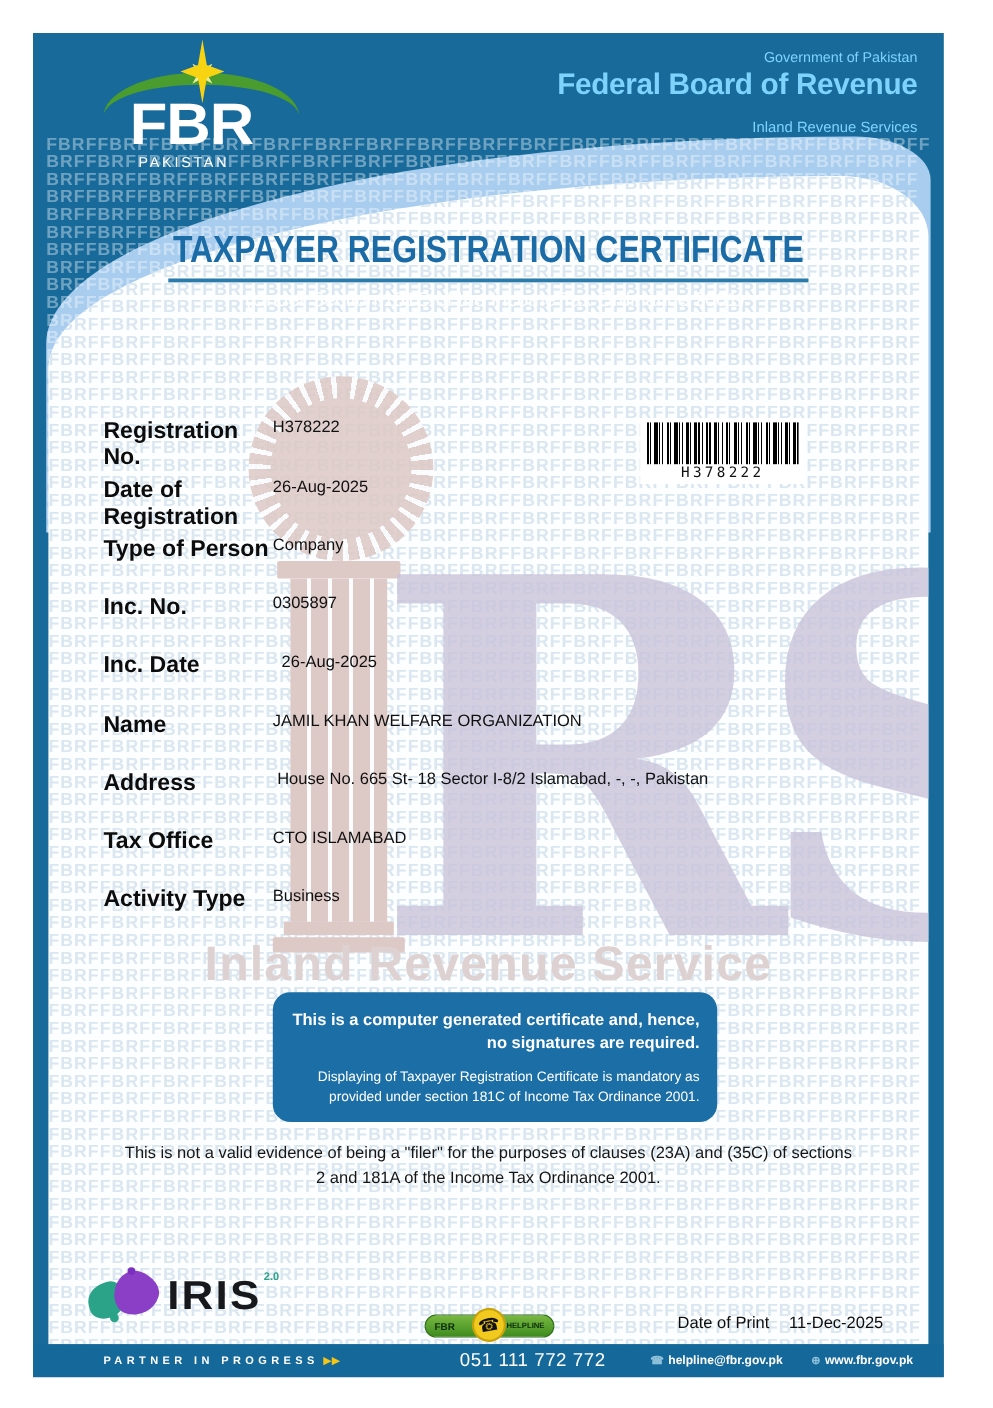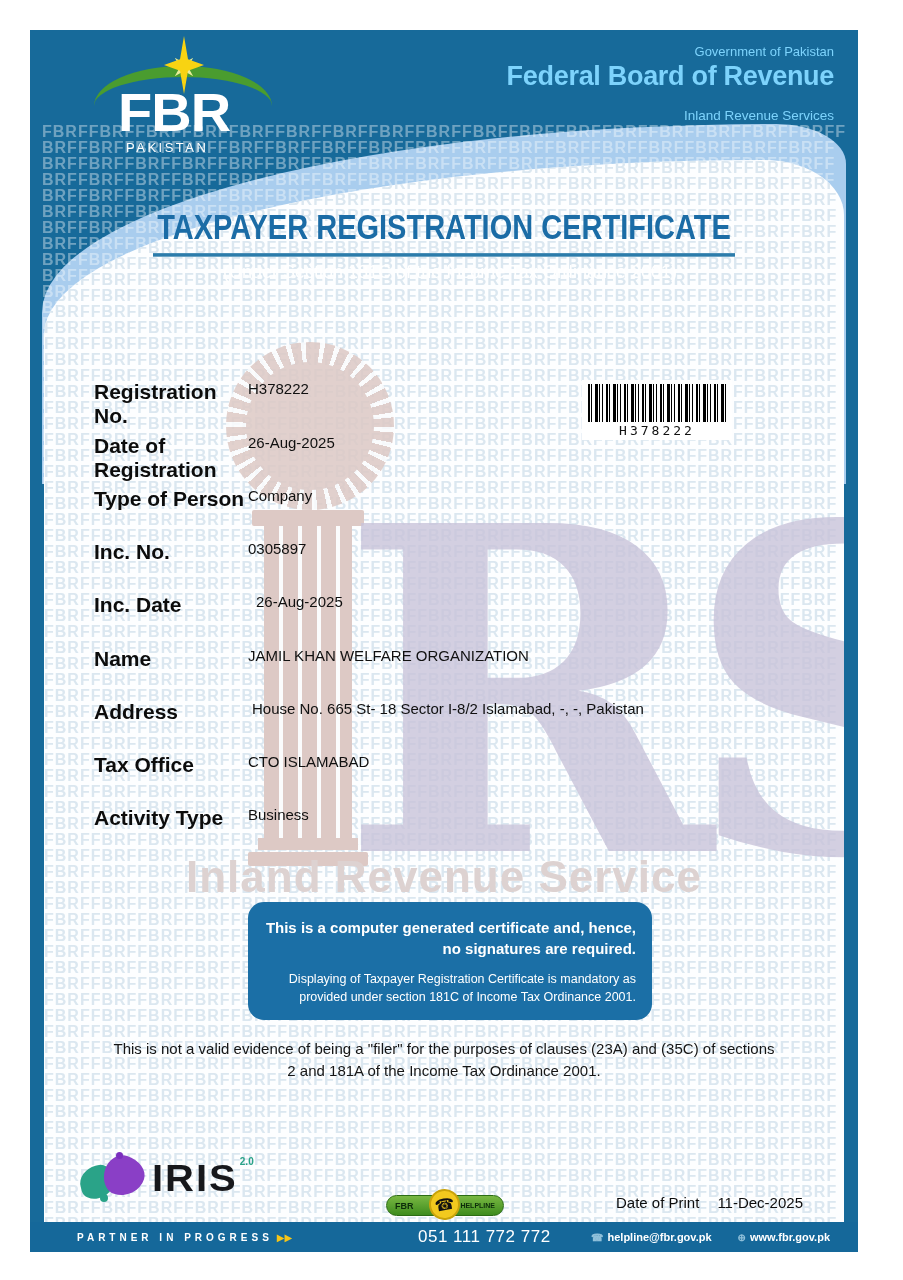--- a/index.html
+++ b/index.html
@@ -100,21 +100,21 @@
         display:flex;align-items:center;justify-content:space-between;padding:0 8px;}
   .hl-fbr{font-size:9px;font-weight:bold;color:#0d2d0a;}
   .hl-txt{font-size:7px;font-weight:bold;color:#0d2d0a;}
   .hl-circle{position:absolute;left:43px;top:1px;width:31px;height:31px;border-radius:50%;
         background:#f2c91e;border:2px solid #c9a30b;box-sizing:border-box;
         display:flex;align-items:center;justify-content:center;font-size:16px;color:#111;transform:rotate(-10deg);}
 
   
   .footbar{position:absolute;left:0;bottom:0;width:100%;height:30px;background:#15689a;z-index:4;
         display:flex;align-items:center;color:#ffffff;}
-  .fb-partner{margin-left:47px;font-size:10px;font-weight:bold;letter-spacing:4px;}
+  .fb-partner{margin-left:64px;font-size:10px;font-weight:bold;letter-spacing:4px;}
   .fb-arrows{color:#f5c518;font-size:10px;margin-left:4px;letter-spacing:0;}
   .fb-phone{position:absolute;left:388px;font-size:17px;letter-spacing:.5px;}
   .fb-right{position:absolute;right:28px;display:flex;gap:26px;align-items:center;font-size:11px;font-weight:bold;}
   .fb-ic{color:#8fc0da;font-size:10px;margin-right:4px;}
 </style>
 </head>
 <body>
 
 <div class="frame">
 

